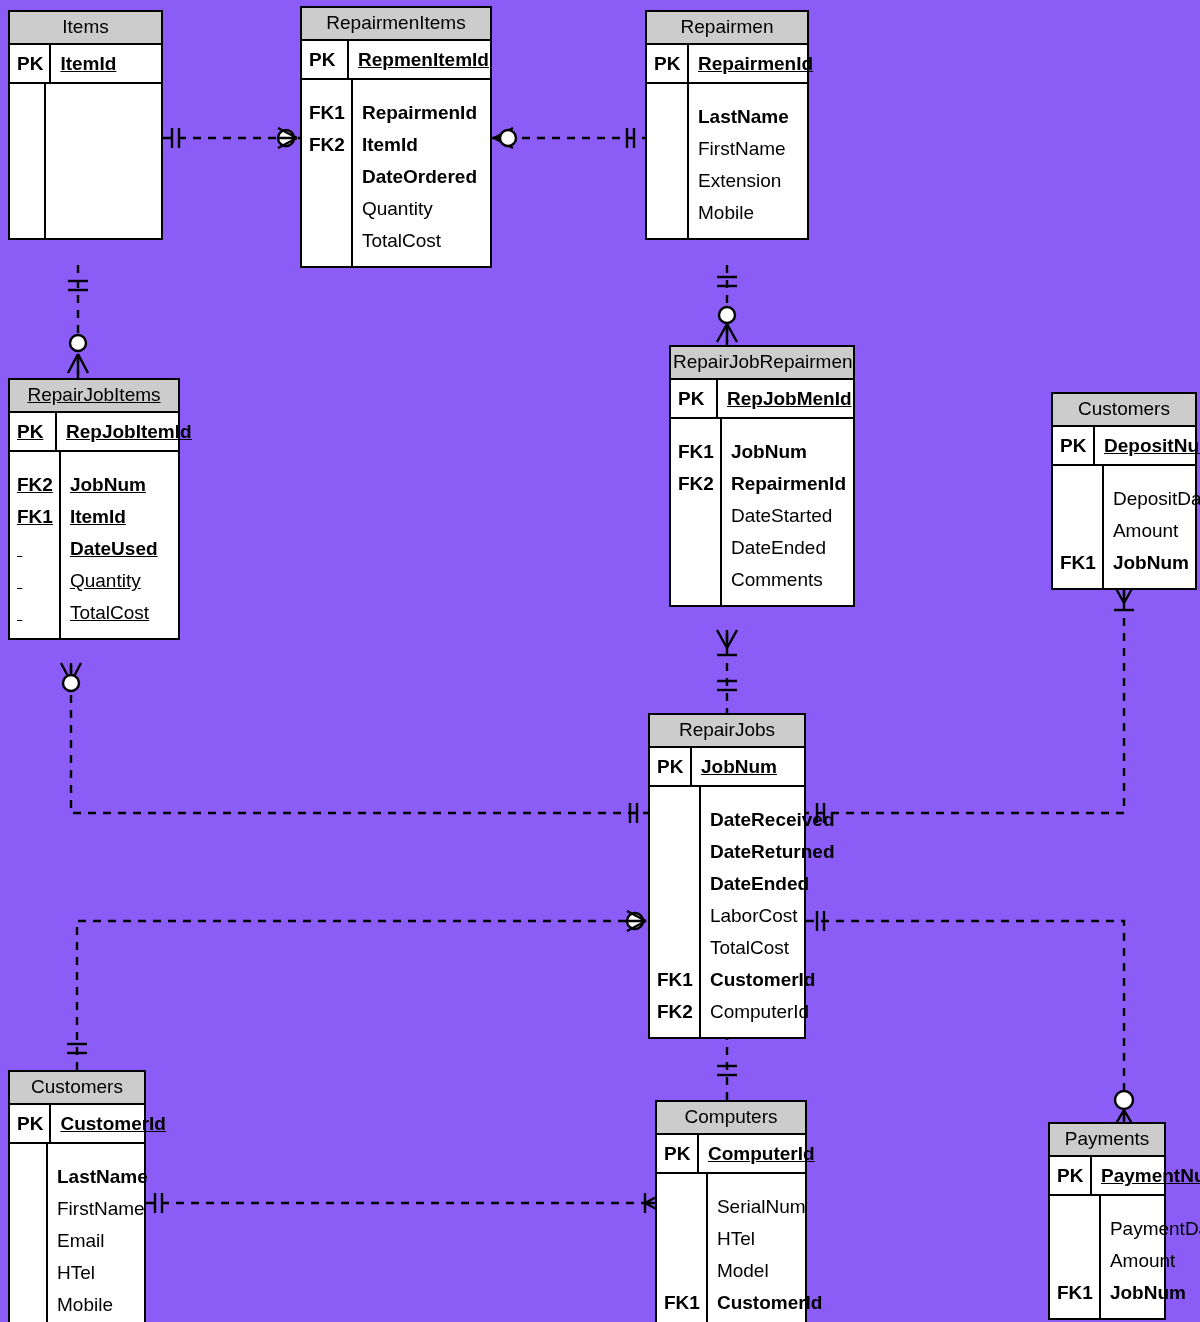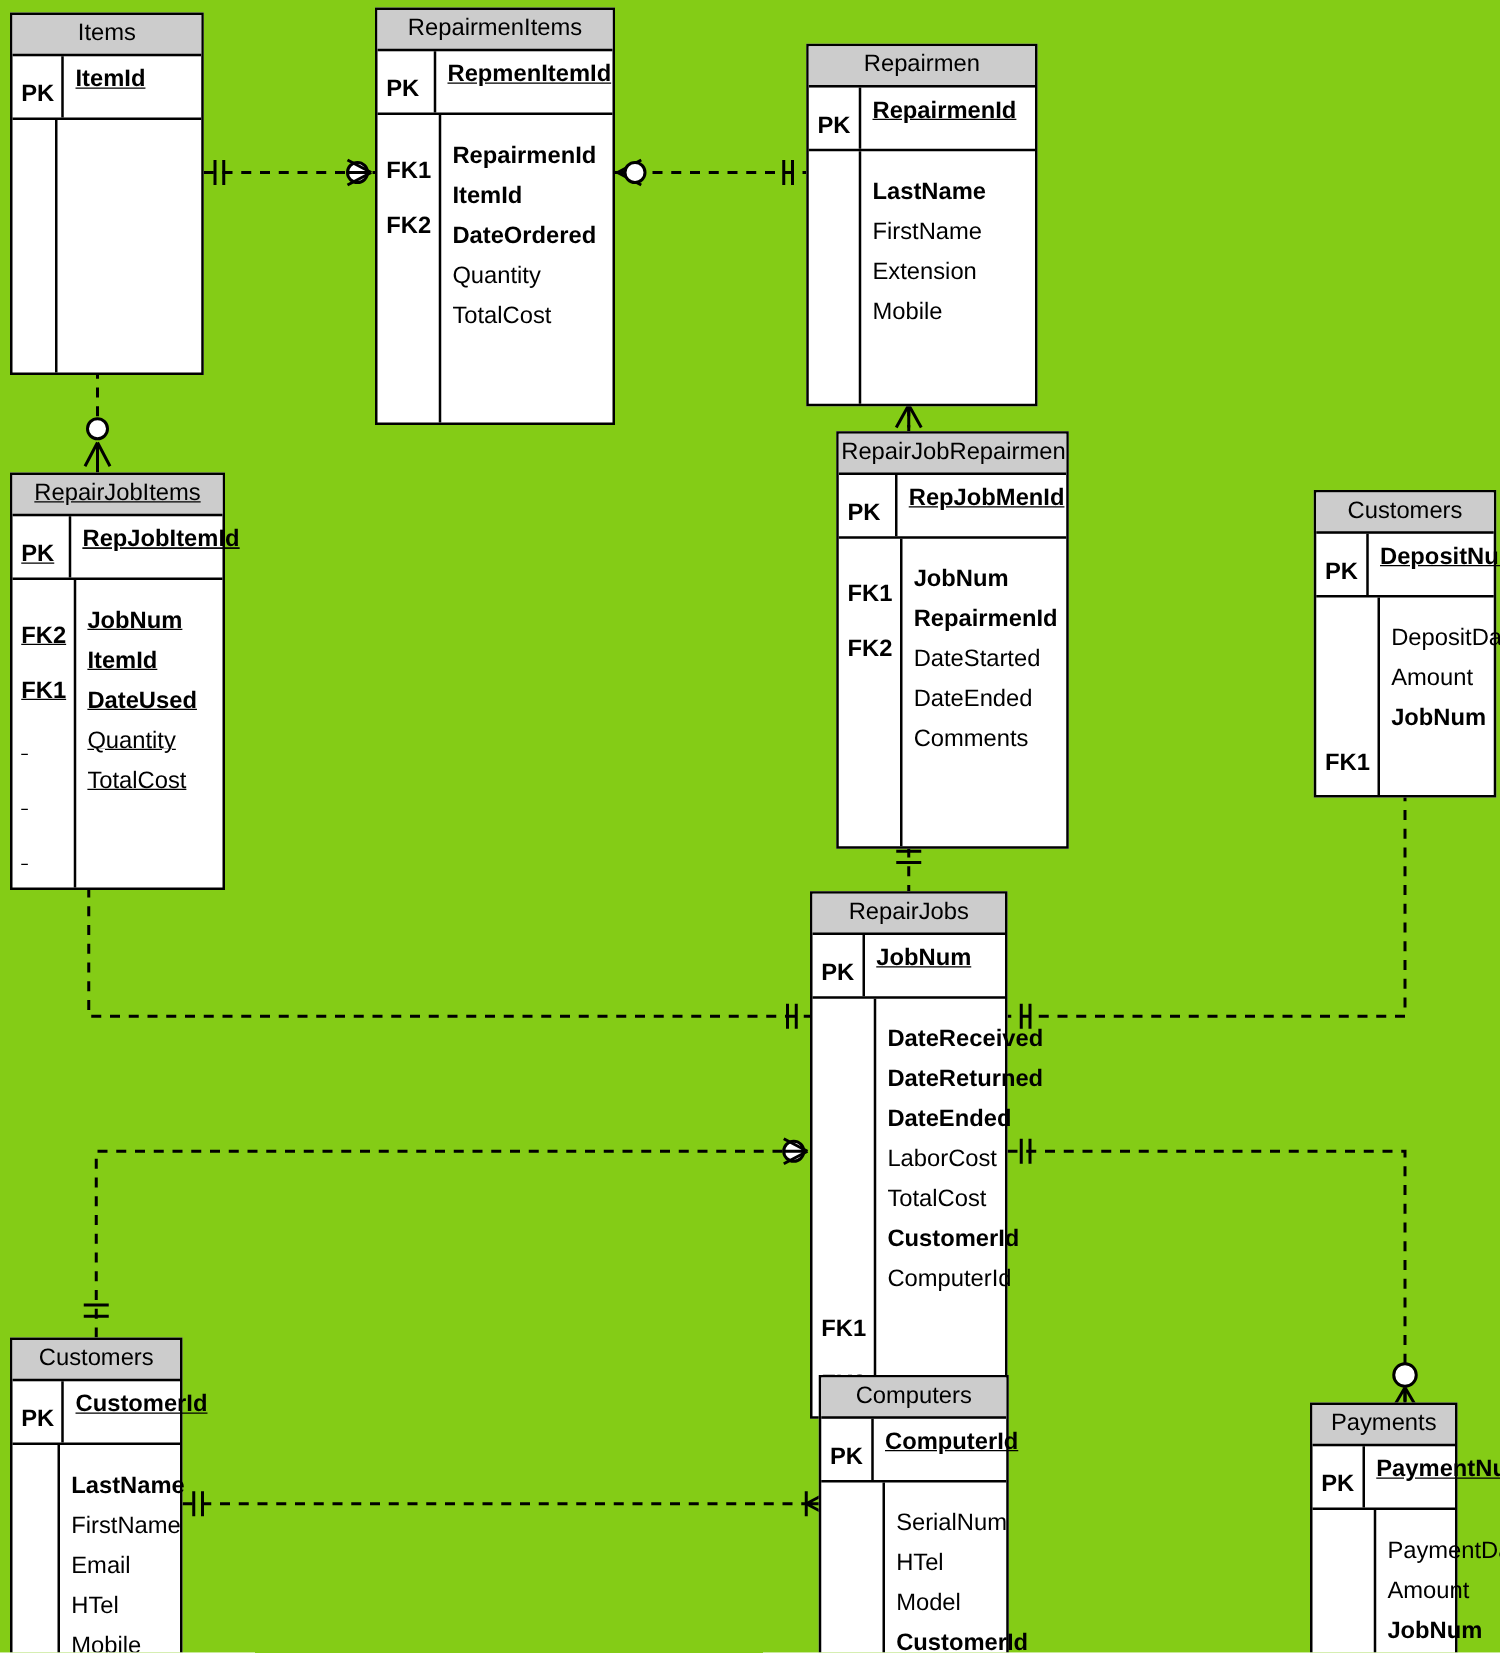--- a/index.html
+++ b/index.html
@@ -1,29 +1,29 @@
 <!DOCTYPE html>
 <html><head>
 <meta charset="utf-8">
 <style>
   html,body{margin:0;padding:0;background:#ffffff;}
   body{font-family:"Liberation Sans", sans-serif;}
-  #canvas{position:relative;width:1200px;height:1322px;background:#84cc16;overflow:hidden;}
+  #canvas{position:relative;width:1200px;height:1322px;background:#8b5cf6;overflow:hidden;}
   svg#wires{position:absolute;left:0;top:0;width:1200px;height:1322px;}
 
   .entity{position:absolute;border:2px solid #000;background:#fff;box-sizing:border-box;}
   .ent-title{background:#cccccc;border-bottom:2px solid #000;text-align:center;
              font-size:19px;color:#000;padding:5px 2px 6px 2px;line-height:1.05;
              font-family:"Liberation Sans", sans-serif;}
   .ent-body{display:flex;}
   .keycol{border-right:2px solid #000;box-sizing:border-box;flex:0 0 auto;}
   .fieldcol{flex:1 1 auto;box-sizing:border-box;}
   .pk-sec{border-bottom:2px solid #000;}
   .row{font-size:19px;line-height:1.0;color:#000;white-space:nowrap;}
-  .keycol .row{padding:12px 6px 0 7px;font-weight:bold;}
+  .keycol .row{padding:0 6px 0 7px;font-weight:bold;}
   .fieldcol .row{padding:0 8px 0 9px;}
   .pkname{font-weight:bold;text-decoration:underline;}
   .bold{font-weight:bold;}
   .spacer-top{height:17px;}
   .spacer-bot{height:9px;}
   .rowh{height:32px;display:flex;align-items:center;}
   .pkrowh{height:37px;display:flex;align-items:center;}
 </style>
 </head>
 <body>
@@ -187,21 +187,21 @@
           <div class="row rowh">
             <span class="">Quantity</span>
           </div>
           <div class="row rowh">
             <span class="">TotalCost</span>
           </div>
           <div class="spacer-bot"></div>
         </div>
       </div>
     </div>
-    <div class="entity" style="left: 645px; top: 10px; width: 185px; margin-top: 25px;">
+    <div class="entity" style="left: 645px; top: 10px; width: 164px;">
       <div class="ent-title">Repairmen</div>
       <div class="ent-body pk-sec">
         <div class="keycol" style="flex-basis: 42px;">
           <div class="row pkrowh">PK</div>
         </div>
         <div class="fieldcol">
           <div class="row pkrowh">
             <span class="pkname">RepairmenId</span>
           </div>
         </div>

